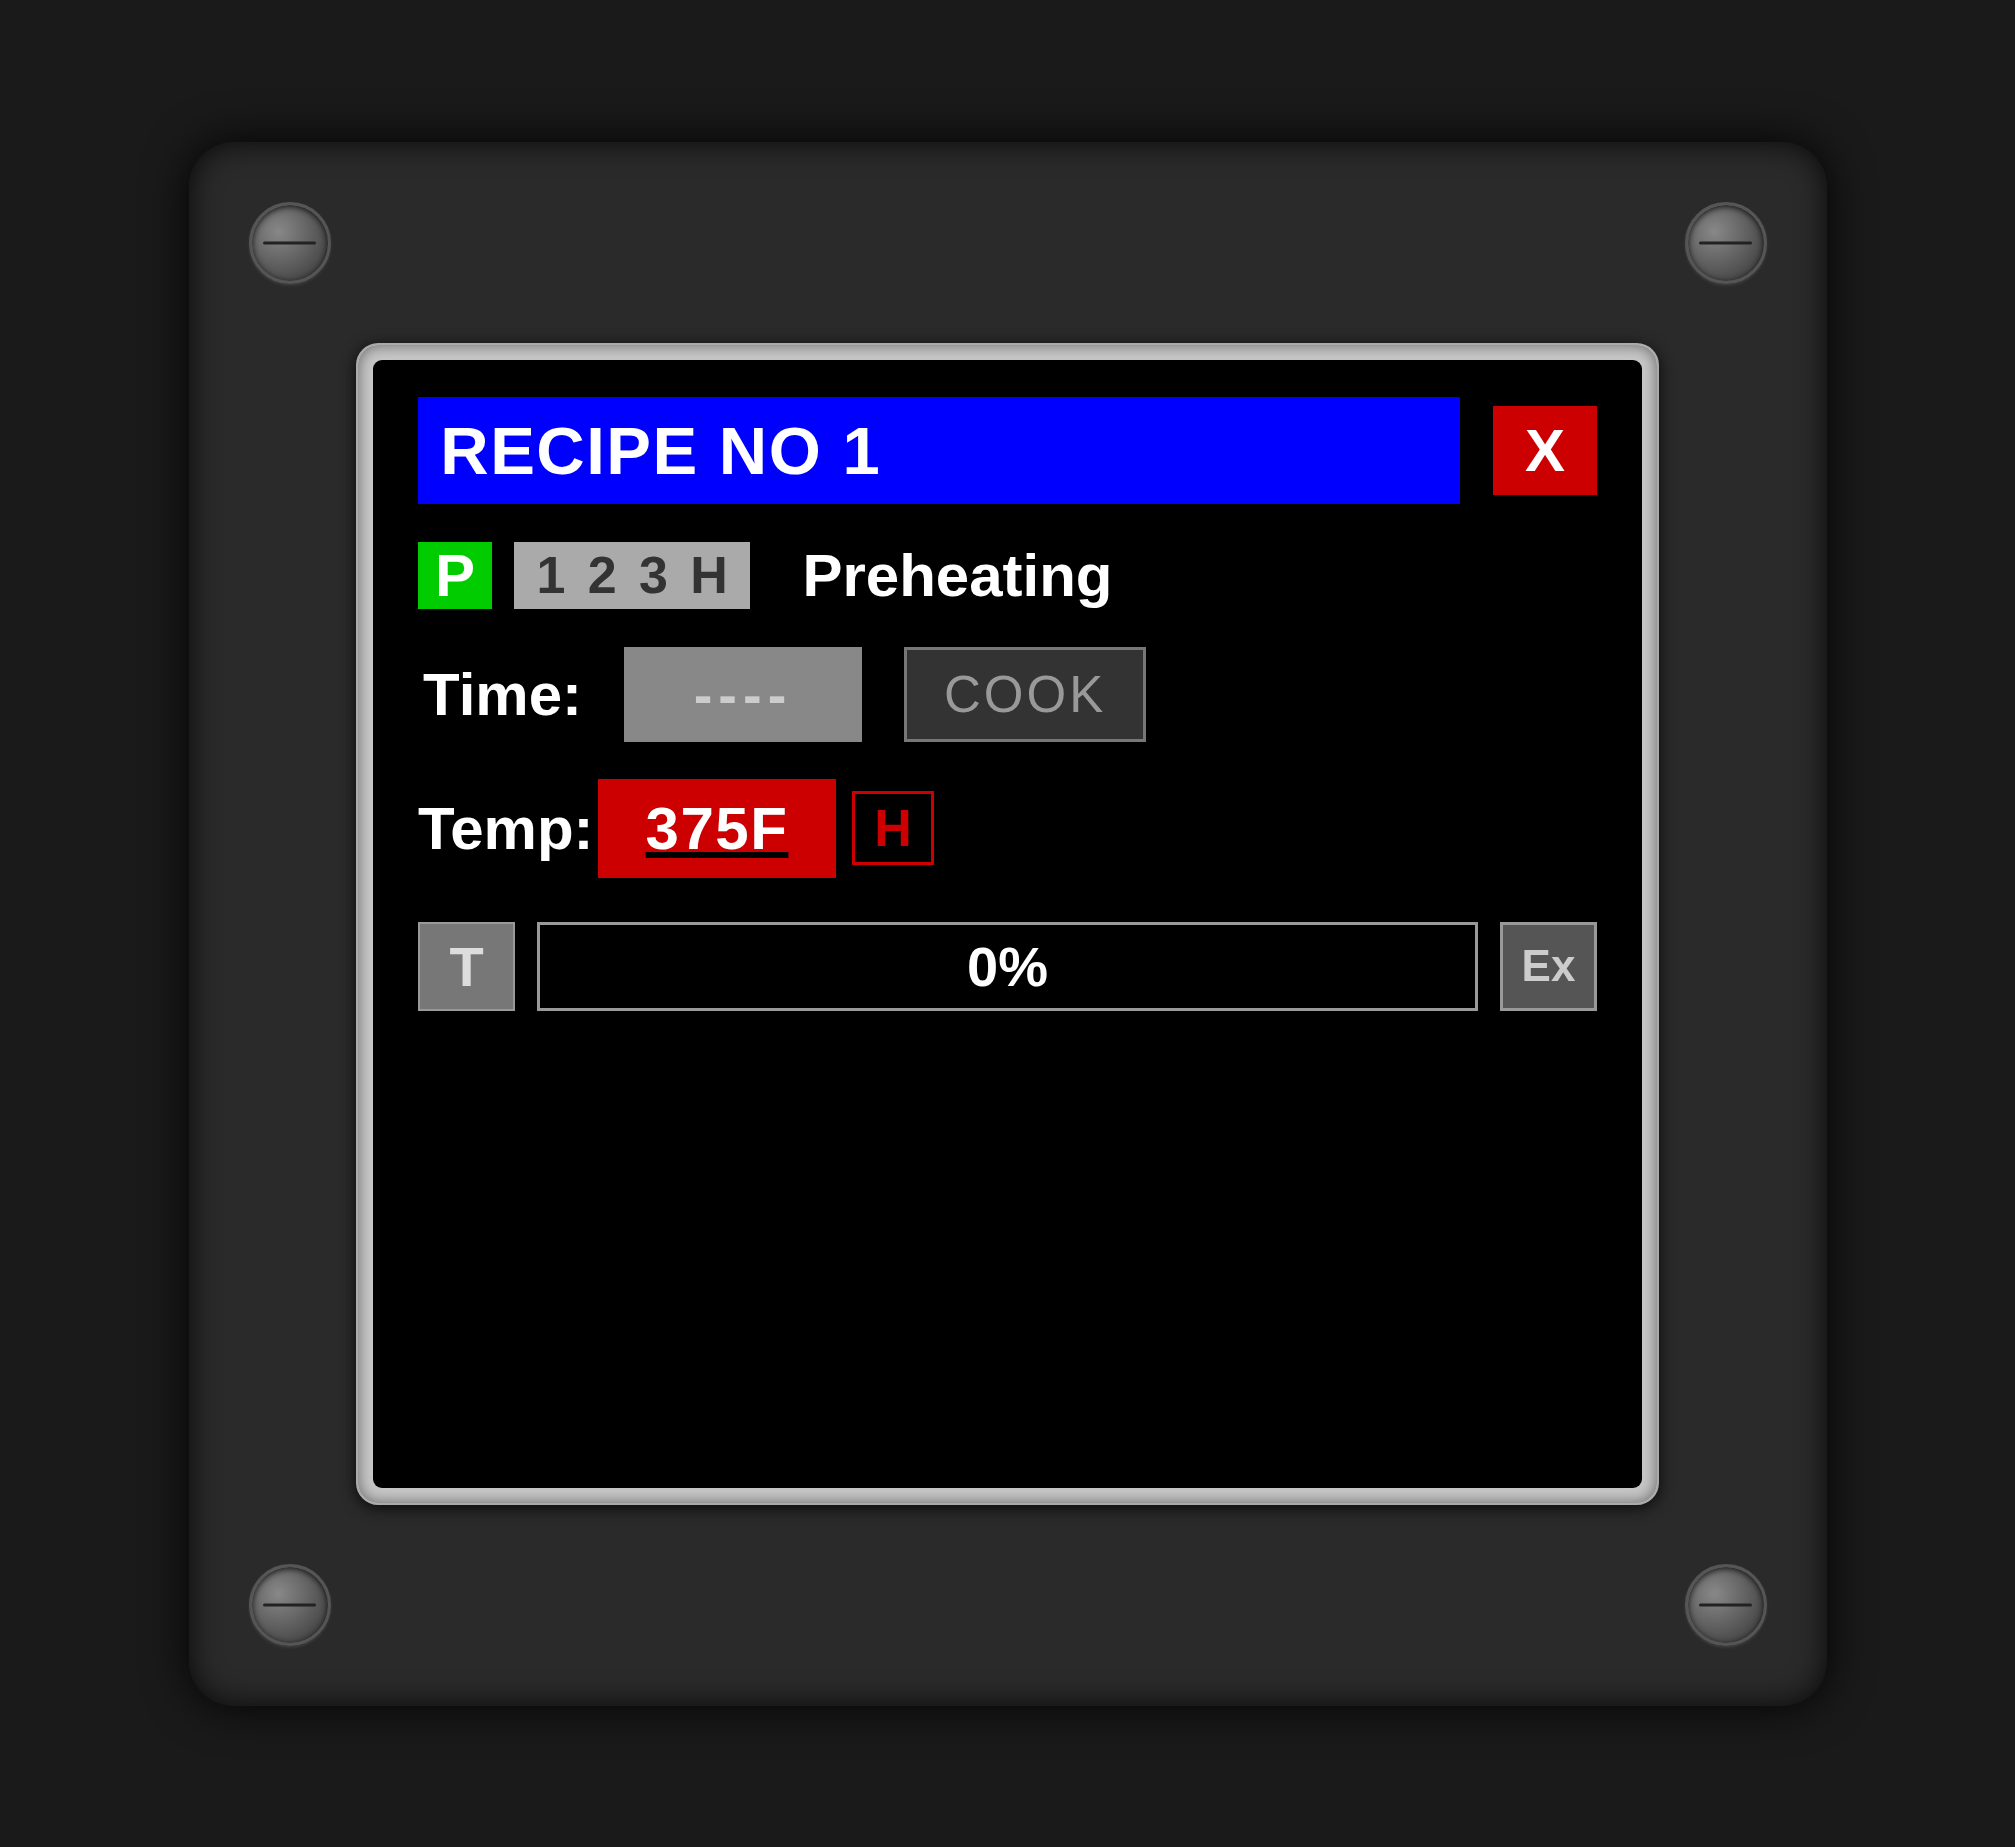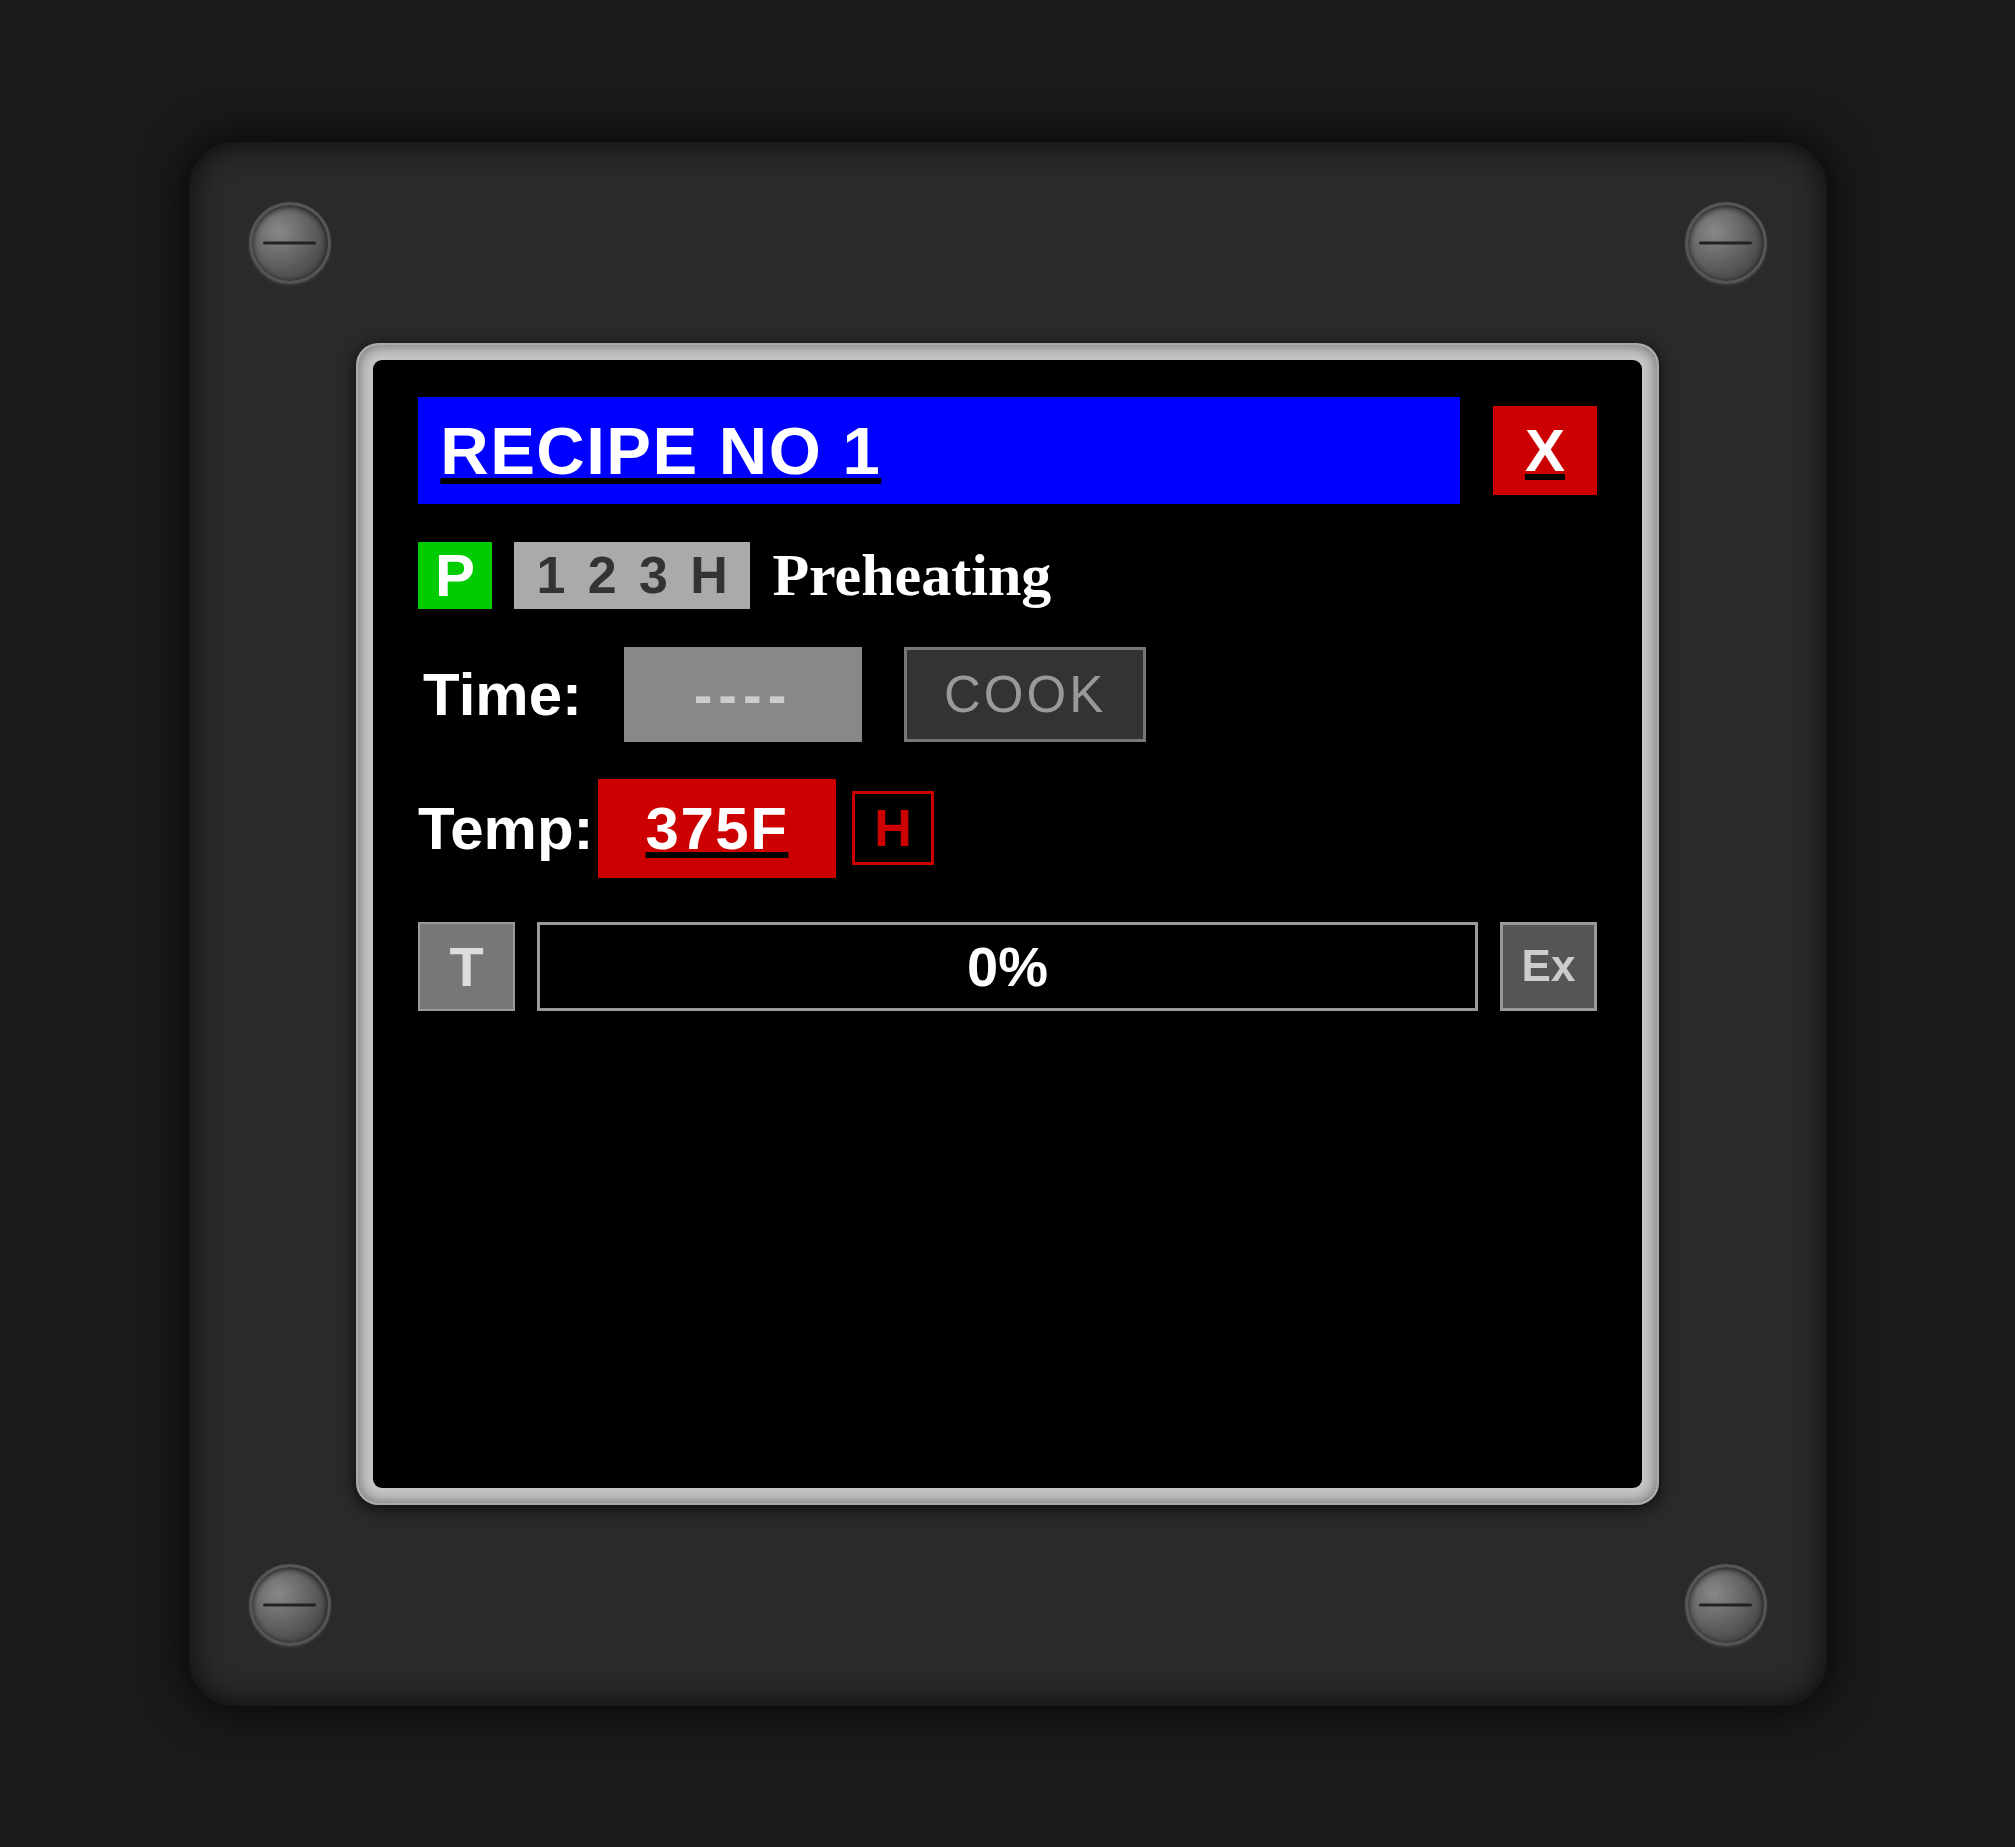--- a/index.html
+++ b/index.html
@@ -71,21 +71,20 @@
       display: flex;
       flex-direction: column;
       gap: 37px;
     }
 
     
     .row-title {
       display: flex;
       align-items: center;
       gap: 33px;
-      text-decoration: underline;
     }
 
     .recipe-title {
       flex: 1;
       background: #0000ff;
       color: #fff;
       font-size: 67px;
       font-weight: bold;
       padding: 15px 22.3px;
       letter-spacing: 1.5px;
@@ -143,21 +142,21 @@
     .step-h {
       color: #333;
       font-size: 52px;
       font-weight: bold;
     }
 
     .status-text {
       color: #fff;
       font-size: 60px;
       font-weight: bold;
-      font-family: Liberation Serif, serif;
+      margin-left: 30px;
     }
 
     
     .row-time {
       display: flex;
       align-items: center;
       gap: 42px;
     }
 
     .label {

